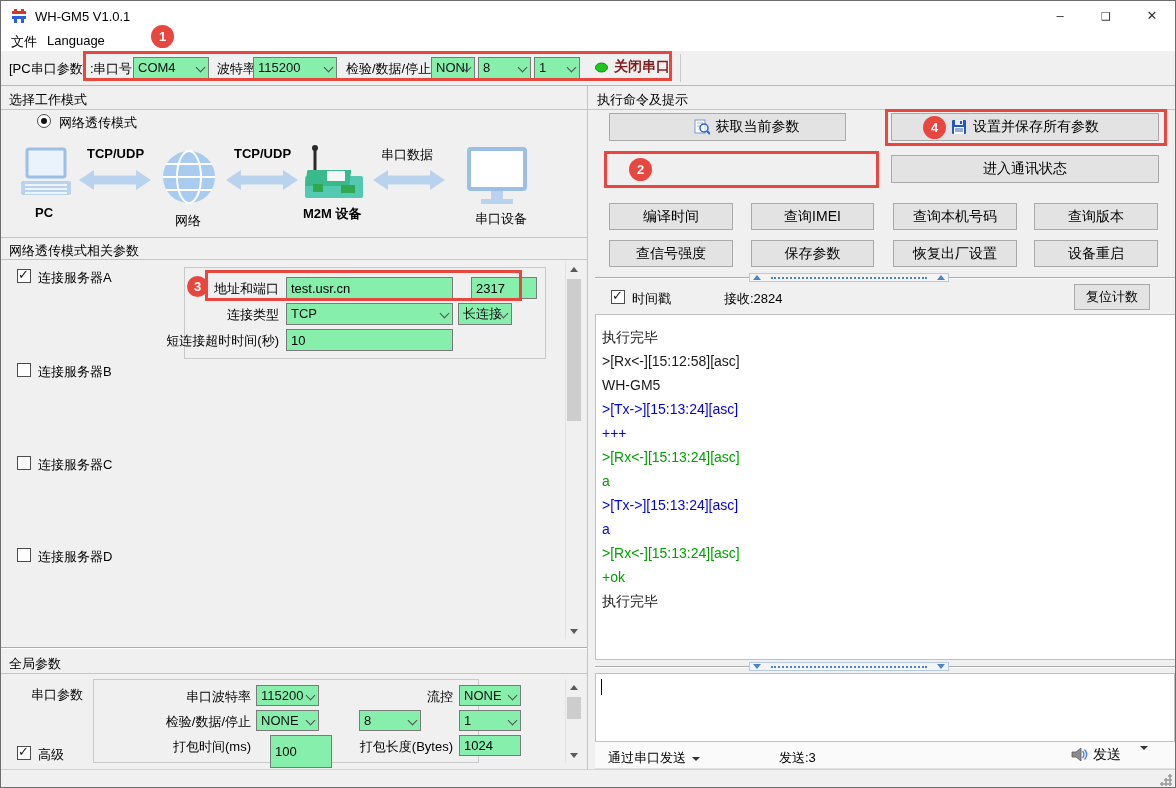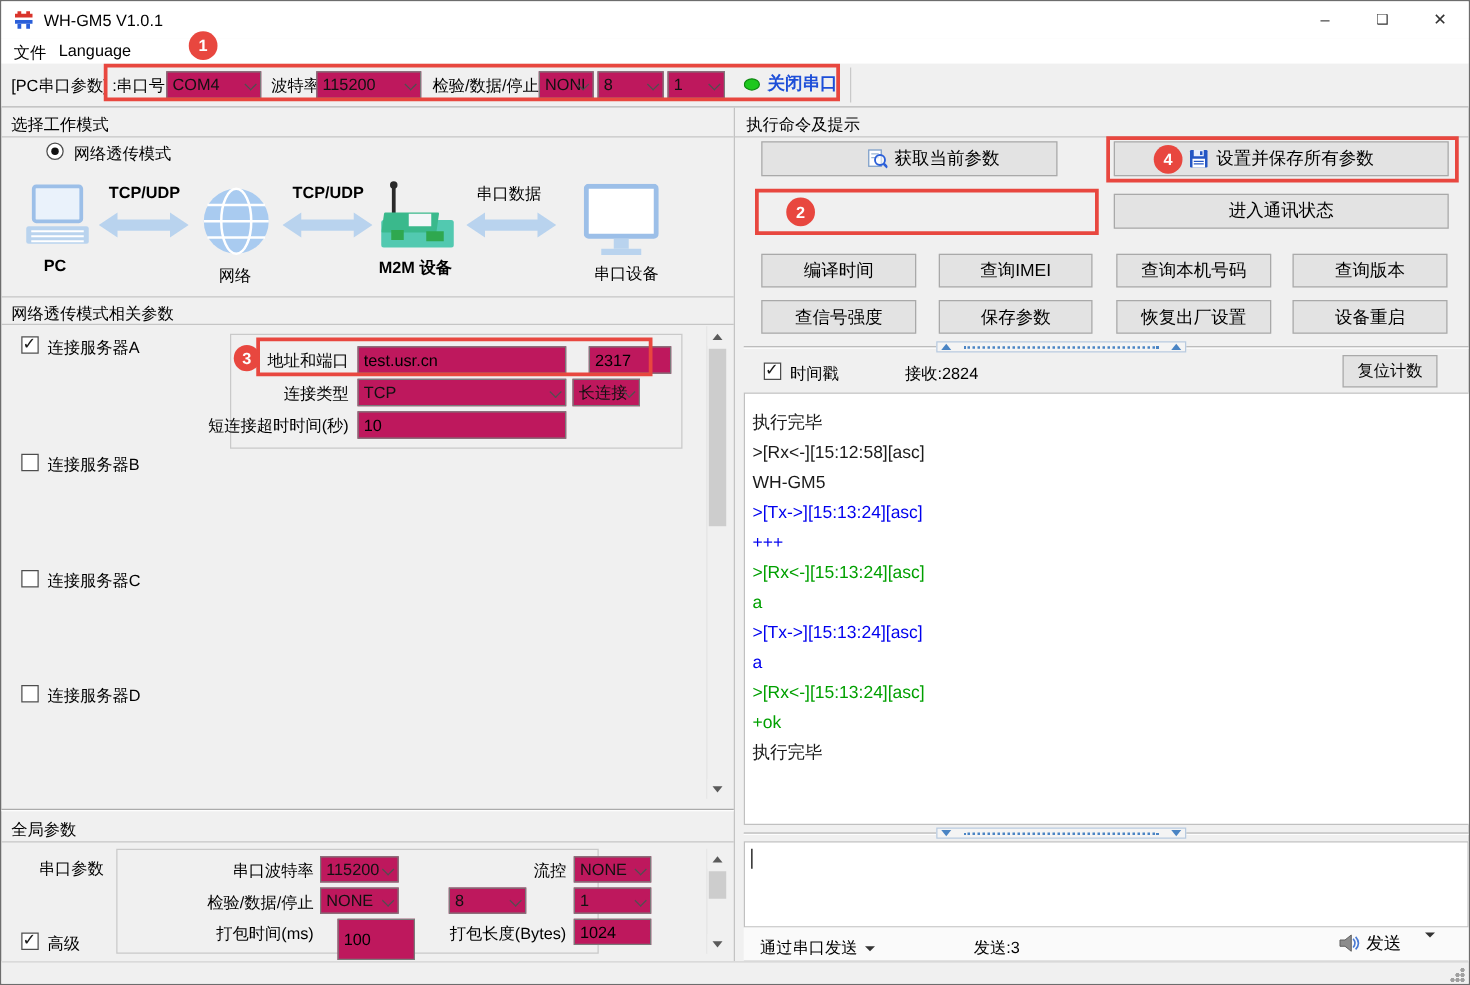--- a/index.html
+++ b/index.html
@@ -12,21 +12,21 @@
   .abs{position:absolute;}
   
   .titlebar{position:absolute;left:0;top:0;width:100%;height:30px;background:#fff;}
   .title-text{position:absolute;left:34px;top:8px;font-size:13px;color:#000;}
   .winbtn{position:absolute;top:0;width:46px;height:30px;text-align:center;line-height:30px;font-size:13px;color:#333;}
   .menubar{position:absolute;left:0;top:30px;width:100%;height:20px;background:#fff;}
   .menu-item{position:absolute;top:2px;font-size:13px;color:#000;padding:0 4px;}
   .toolbar{position:absolute;left:0;top:50px;width:100%;height:35px;background:#f0f0f0;border-bottom:1px solid #b7b7b7;}
   .tb-label{position:absolute;top:9px;font-size:13px;color:#000;white-space:nowrap;}
   
-  .sel,.inp{position:absolute;height:22px;background:#be185d;border:1px solid #7a7a7a;font-size:13px;line-height:20px;padding:0 4px;white-space:nowrap;overflow:hidden;}
+  .sel,.inp{position:absolute;height:22px;background:#86efac;border:1px solid #7a7a7a;font-size:13px;line-height:20px;padding:0 4px;white-space:nowrap;overflow:hidden;}
   .sel{padding-right:16px;}
   .chev{position:absolute;right:4px;top:6px;width:7px;height:7px;border-left:1.5px solid #505050;border-bottom:1.5px solid #505050;transform:rotate(-45deg);}
   .btn{position:absolute;background:#e3e3e3;border:1px solid #a9a9a9;display:flex;align-items:center;justify-content:center;font-size:14px;color:#000;gap:6px;}
   .chk{position:absolute;width:14px;height:14px;background:#fff;border:1px solid #4d4d4d;}
   .chk .mark{position:absolute;left:0px;top:-3px;font-size:13px;font-weight:bold;color:#1a1a1a;}
   .radio{position:absolute;width:14px;height:14px;border:1px solid #4d4d4d;border-radius:50%;background:#fff;}
   .radio .dot{position:absolute;left:3px;top:3px;width:6px;height:6px;border-radius:50%;background:#111;}
   .lbl{position:absolute;font-size:13px;color:#000;white-space:nowrap;}
   .lbl-r{text-align:right;}
   .hdr{position:absolute;font-size:13px;color:#000;}
@@ -108,21 +108,21 @@
     <div class="sel" style="left:477px;top:6px;width:53px;">
       <span>8</span><span class="chev"></span>
     </div>
     <div class="sel" style="left:533px;top:6px;width:46px;">
       <span>1</span><span class="chev"></span>
     </div>
     <div class="abs" style="left:594px;top:7px;display:flex;align-items:center;gap:6px;cursor:pointer;">
       <svg width="13" height="11">
         <ellipse cx="6.5" cy="5.5" rx="6" ry="4.5" fill="#1ec81e" stroke="#0f8a12"></ellipse>
       </svg>
-      <span style="color:#1d4ed8;font-weight:bold;font-size:14px;">关闭串口</span>
+      <span style="color:#7f1d1d;font-weight:bold;font-size:14px;">关闭串口</span>
     </div>
     <div class="abs" style="left:679px;top:3px;width:1px;height:28px;background:#c9c9c9;"></div>
   </div>
 
   <div class="redbox" style="left:82px;top:50px;width:589px;height:30px;"></div>
   <div class="badge" style="left:150px;top:24px;">1</div>
 
   <div class="vdivider"></div>
 
   <span class="hdr" style="left:8px;top:90px;">选择工作模式</span>

